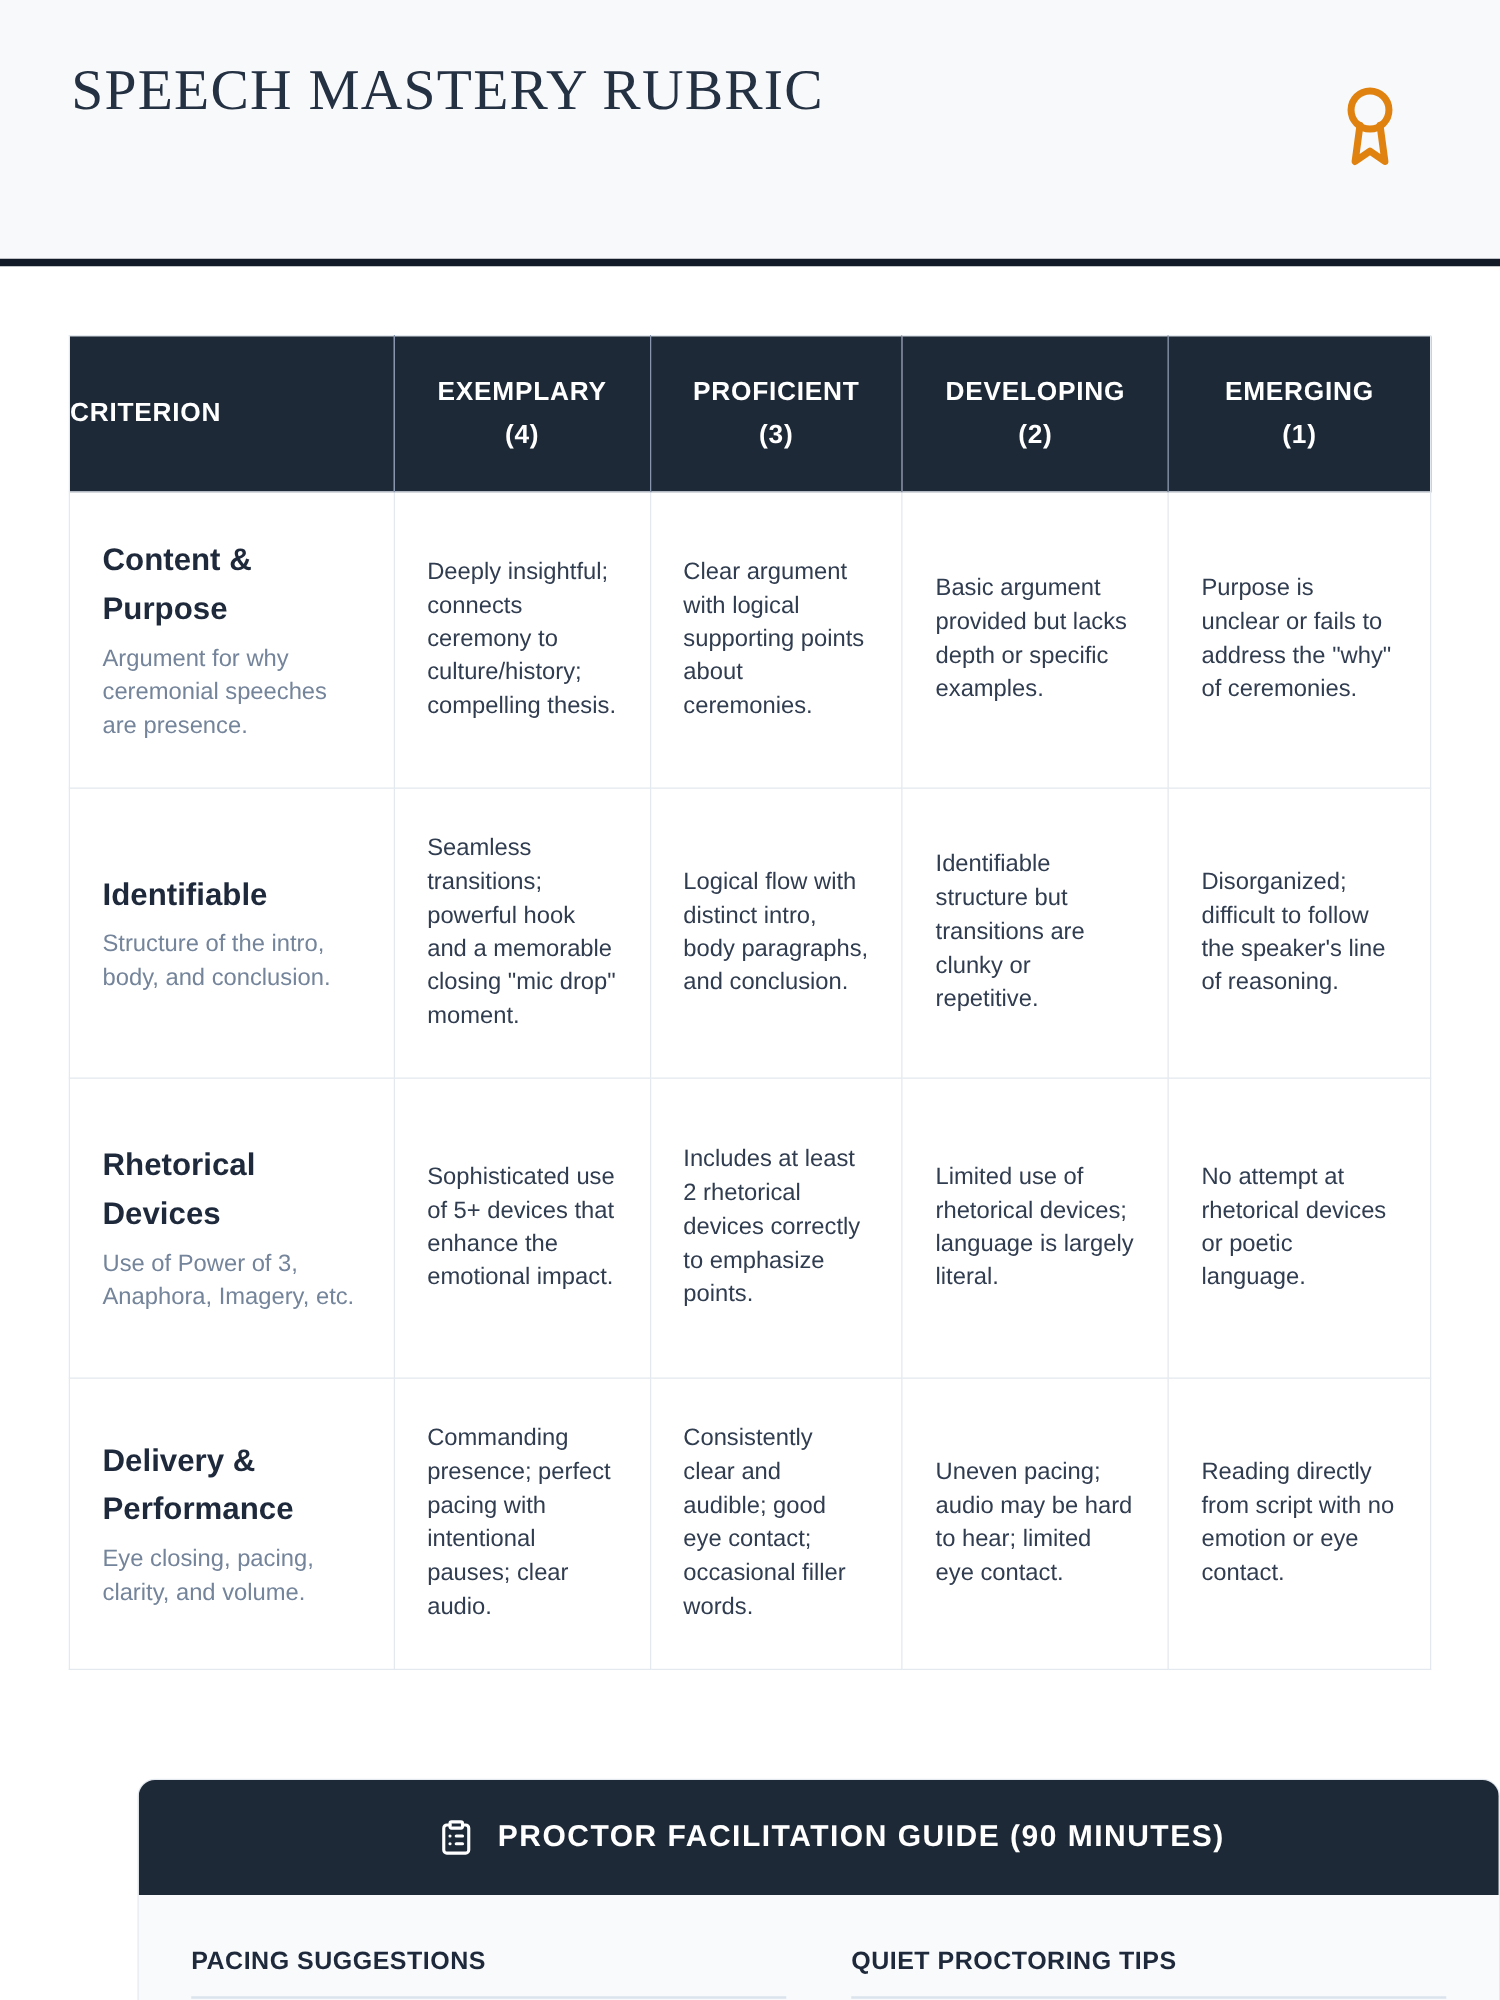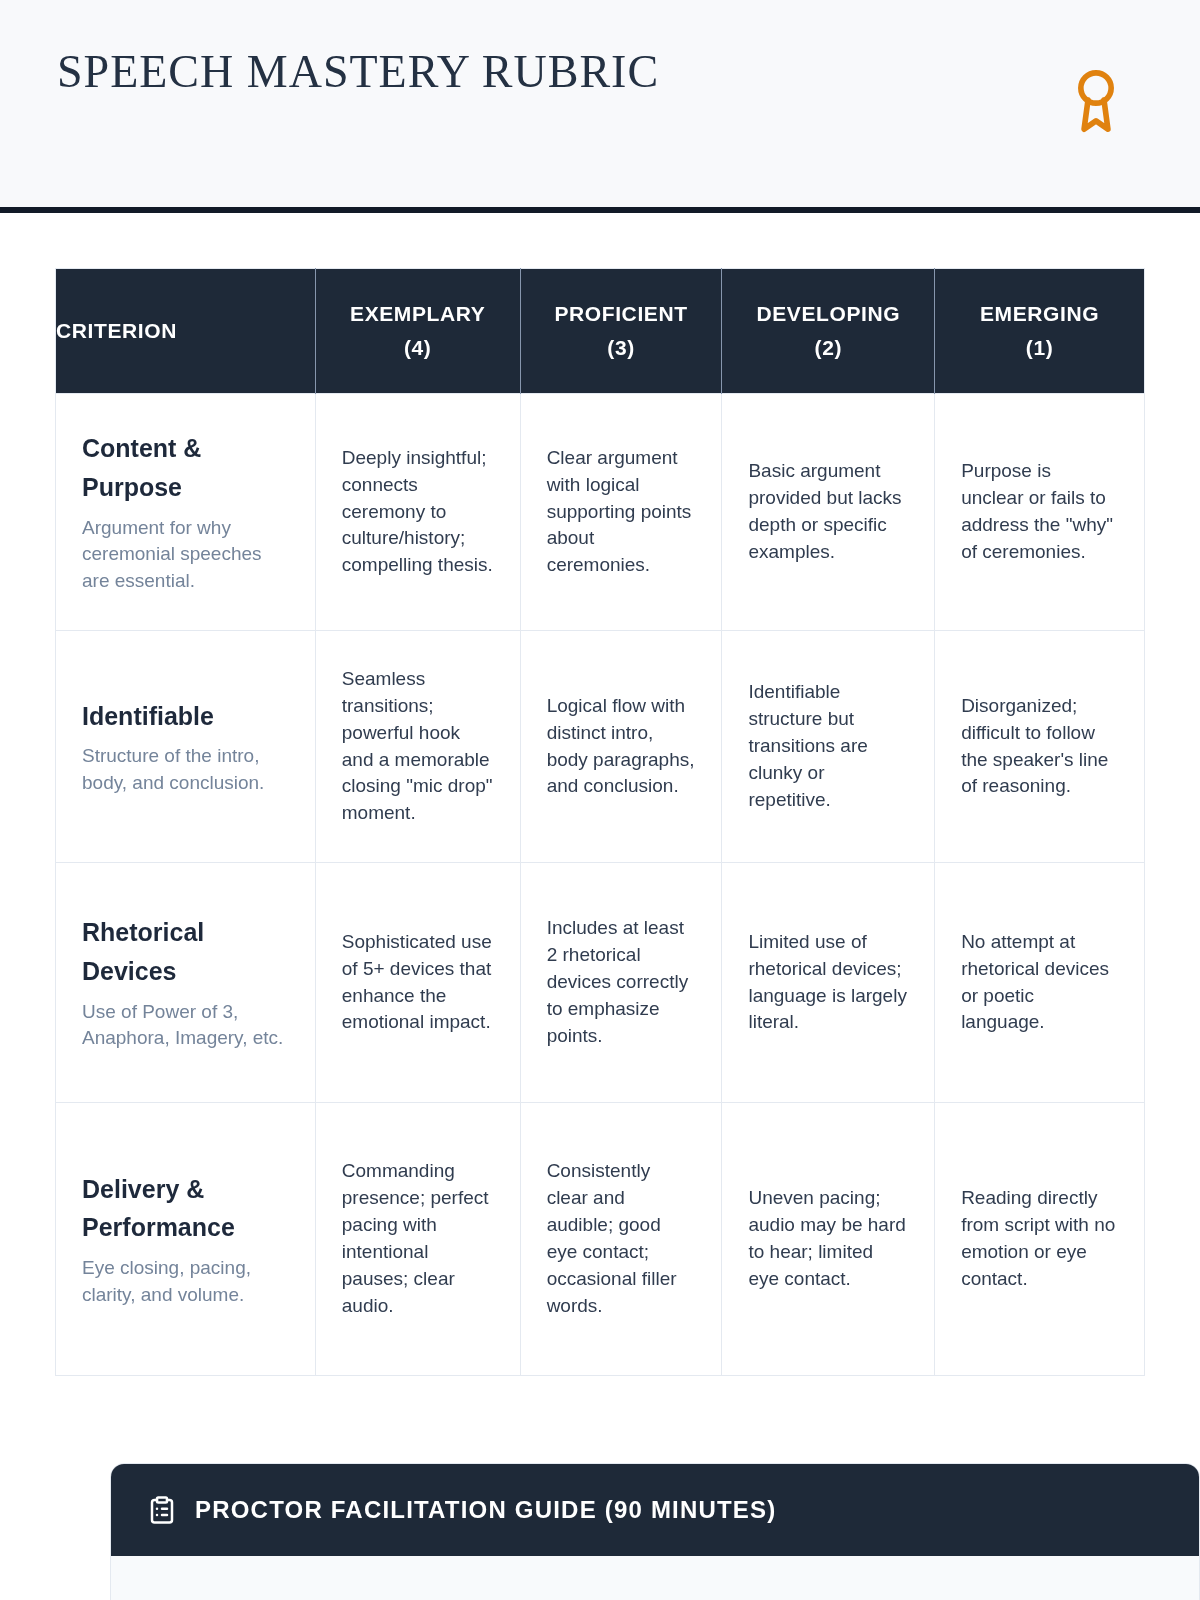--- a/index.html
+++ b/index.html
@@ -95,37 +95,38 @@
     font-weight:700;
     color:#1E293B;
     line-height:1.55;
   }
   .crit-desc{
     margin-top:8px;
     font-size:19px;
     color:var(--muted);
     line-height:1.4;
   }
-  tr.r1{height:237px;} tr.r2{height:232px;} tr.r3{height:240px;} tr.r4{height:273px;}
+  tr.r1{height:237px;} tr.r2{height:232px;} tr.r3{height:240px;} tr.r4{height:233px;}
 
   
   .proctor-card{
     margin:87px 55px 0 55px;
     width:1090px;
     border:1px solid var(--cell-border);
     border-radius:14px;
     overflow:hidden;
   }
   .proctor-header{
     background:var(--navy);
     height:92px;
     display:flex;
     align-items:center;
-    padding-left:36px;
+    padding-left:20px;
     color:#ffffff;
+    justify-content:center;
   }
   .clipboard{width:30px;height:30px;margin-right:18px;}
   .proctor-title{
     font-size:24px;
     font-weight:700;
     letter-spacing:1.2px;
   }
   .proctor-body{
     background:#F8FAFC;
     padding:42px 42px 60px 42px;
@@ -179,21 +180,21 @@
         <th class="th-lvl col-em">
           <div>EMERGING</div>
           <div>(1)</div>
         </th>
       </tr>
     </thead>
     <tbody>
       <tr class="r1">
         <td class="crit">
           <div class="crit-title">Content &amp; Purpose</div>
-          <div class="crit-desc">Argument for why ceremonial speeches are essential.</div>
+          <div class="crit-desc">Argument for why ceremonial speeches are presence.</div>
         </td>
         <td>Deeply insightful; connects ceremony to culture/history; compelling thesis.</td>
         <td>Clear argument with logical supporting points about ceremonies.</td>
         <td>Basic argument provided but lacks depth or specific examples.</td>
         <td>Purpose is unclear or fails to address the "why" of ceremonies.</td>
       </tr>
       <tr class="r2">
         <td class="crit">
           <div class="crit-title">Identifiable</div>
           <div class="crit-desc">Structure of the intro, body, and conclusion.</div>

